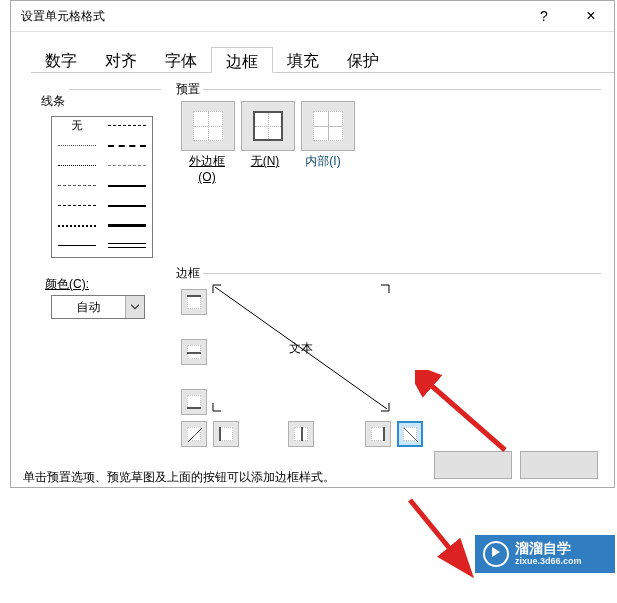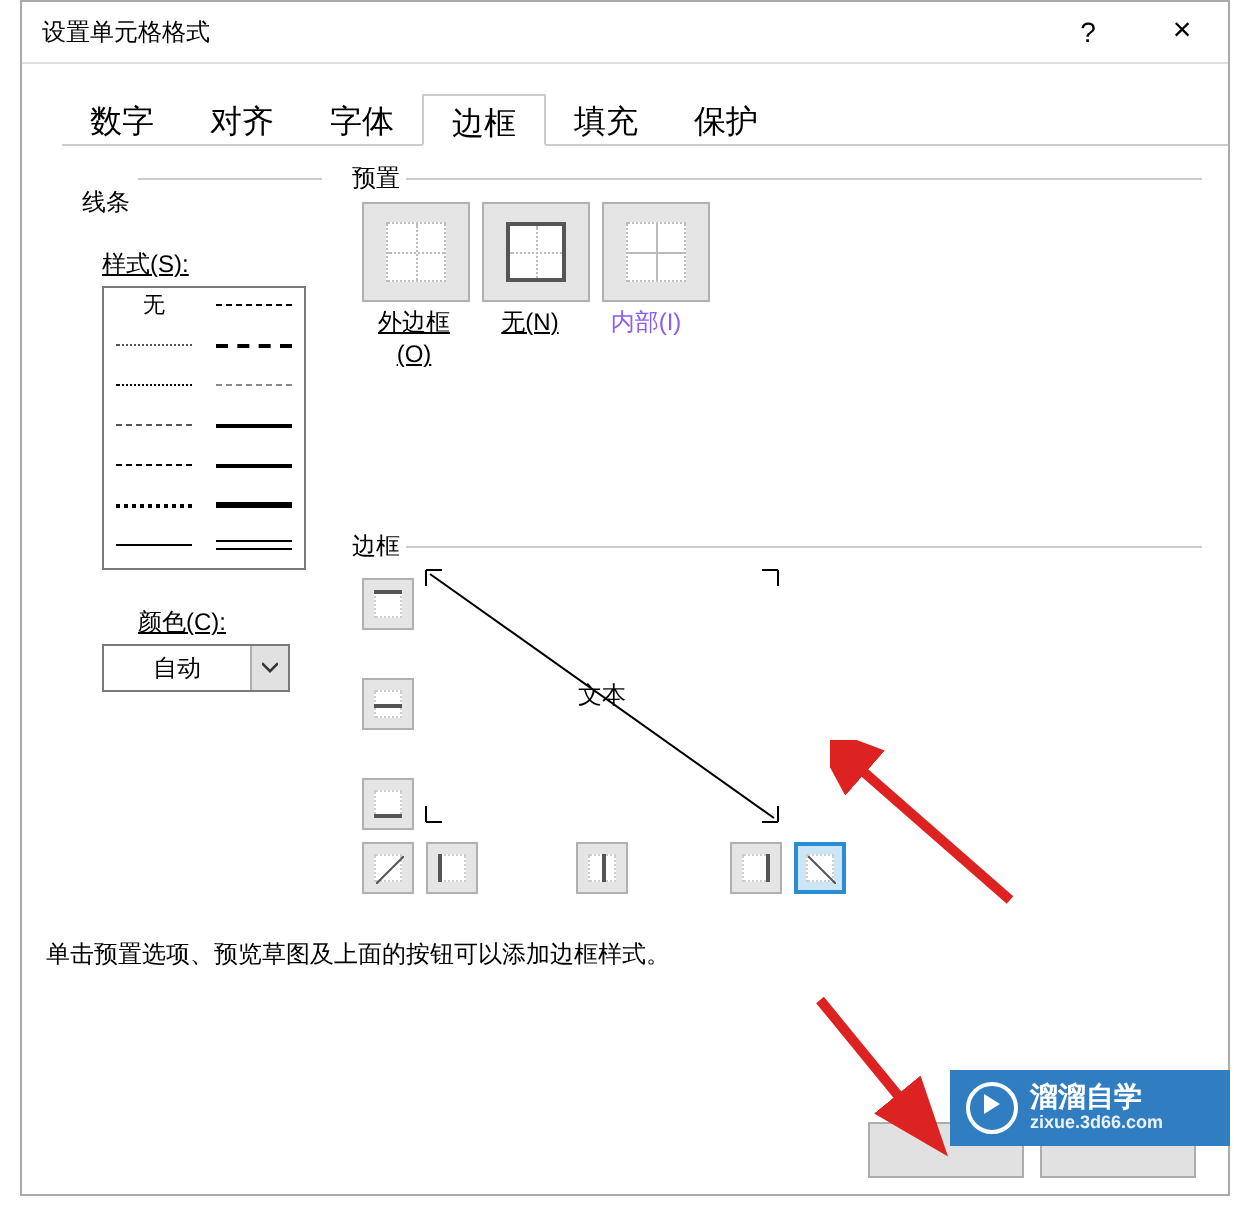--- a/index.html
+++ b/index.html
@@ -12,21 +12,21 @@
     background: #fff;
     color: #000;
     overflow: hidden;
     position: relative;
   }
   .dialog {
     position: absolute;
     left: 10px;
     top: 0;
     width: 605px;
-    height: 598px;
+    height: 488px;
     background: #fff;
     border: 1px solid #aaa;
     box-sizing: border-box;
   }
   .titlebar {
     height: 30px;
     border-bottom: 1px solid #e0e0e0;
     display: flex;
     align-items: center;
     padding-left: 10px;
@@ -155,21 +155,21 @@
   .ln-gray-dash { border-top: 1px dashed #888; }
   .ln-2solid-s { border-top: 2px solid #000; }
   .ln-double {
     height: 3px;
     border-top: 1px solid #000;
     border-bottom: 1px solid #000;
   }
   .ln-dotdash { border-top: 2px dotted #000; }
   .color-label {
     margin-top: 18px;
-    margin-left: 28px;
+    margin-left: 4px;
   }
   .color-select {
     margin-top: 2px;
     margin-left: 10px;
     width: 92px;
     height: 22px;
     border: 1px solid #7a7a7a;
     display: flex;
     align-items: center;
     position: relative;
@@ -251,21 +251,21 @@
     left: 170px;
     top: 80px;
     display: flex;
     gap: 6px;
   }
   .preset-labels div {
     width: 52px;
     text-align: center;
     font-size: 12px;
   }
-  .preset-labels .dim { color: #8b5cf6; }
+  .preset-labels .dim { color: #0c4a6e; }
 
   .border-group {
     position: absolute;
     left: 165px;
     top: 192px;
   }
 
   .edge-btn {
     width: 24px;
     height: 24px;
@@ -423,21 +423,20 @@
     <div class="tab">保护</div>
   </div>
 
   <div class="content">
     <hr class="line-group-hr">
     <hr class="preset-hr">
     <hr class="border-hr">
 
     <div class="line-group">
       <div class="section-label">线条</div>
-      <div class="style-label"><span class="underline">样式(S):</span></div>
       <div class="style-box">
         <div class="style-cell">无</div>
         <div class="style-cell">
             <div class="ln ln-dashdot"></div>
           </div>
         <div class="style-cell">
             <div class="ln ln-dot-s"></div>
           </div>
         <div class="style-cell">
             <div class="ln ln-dashdotdot"></div>

